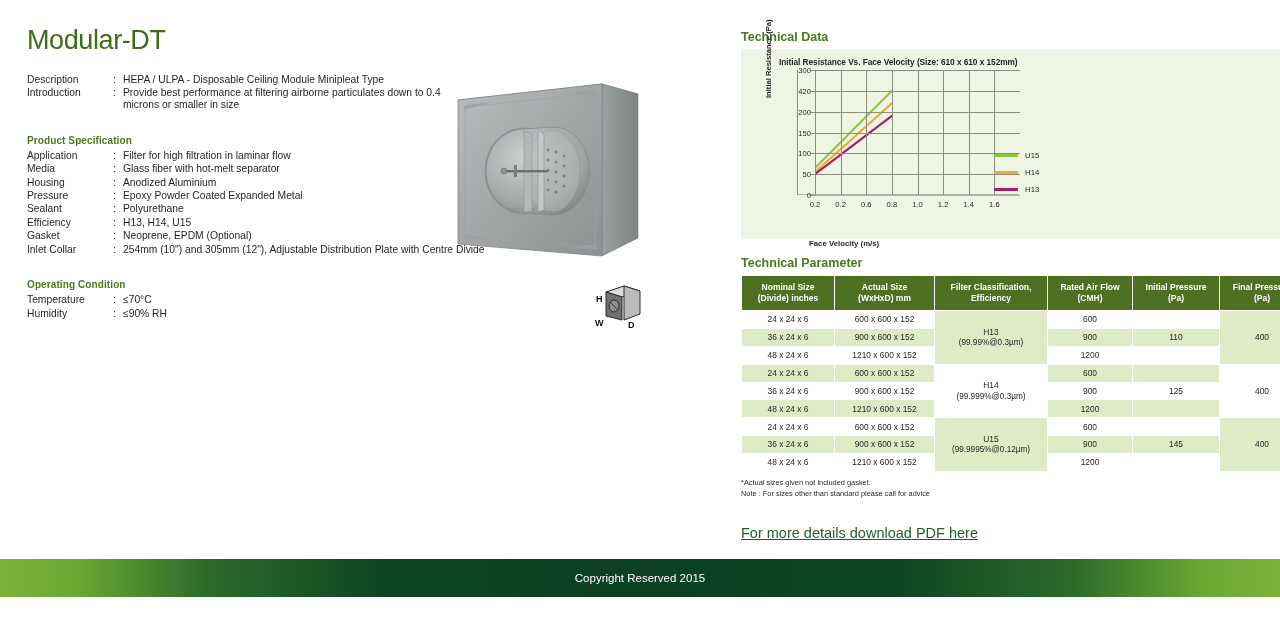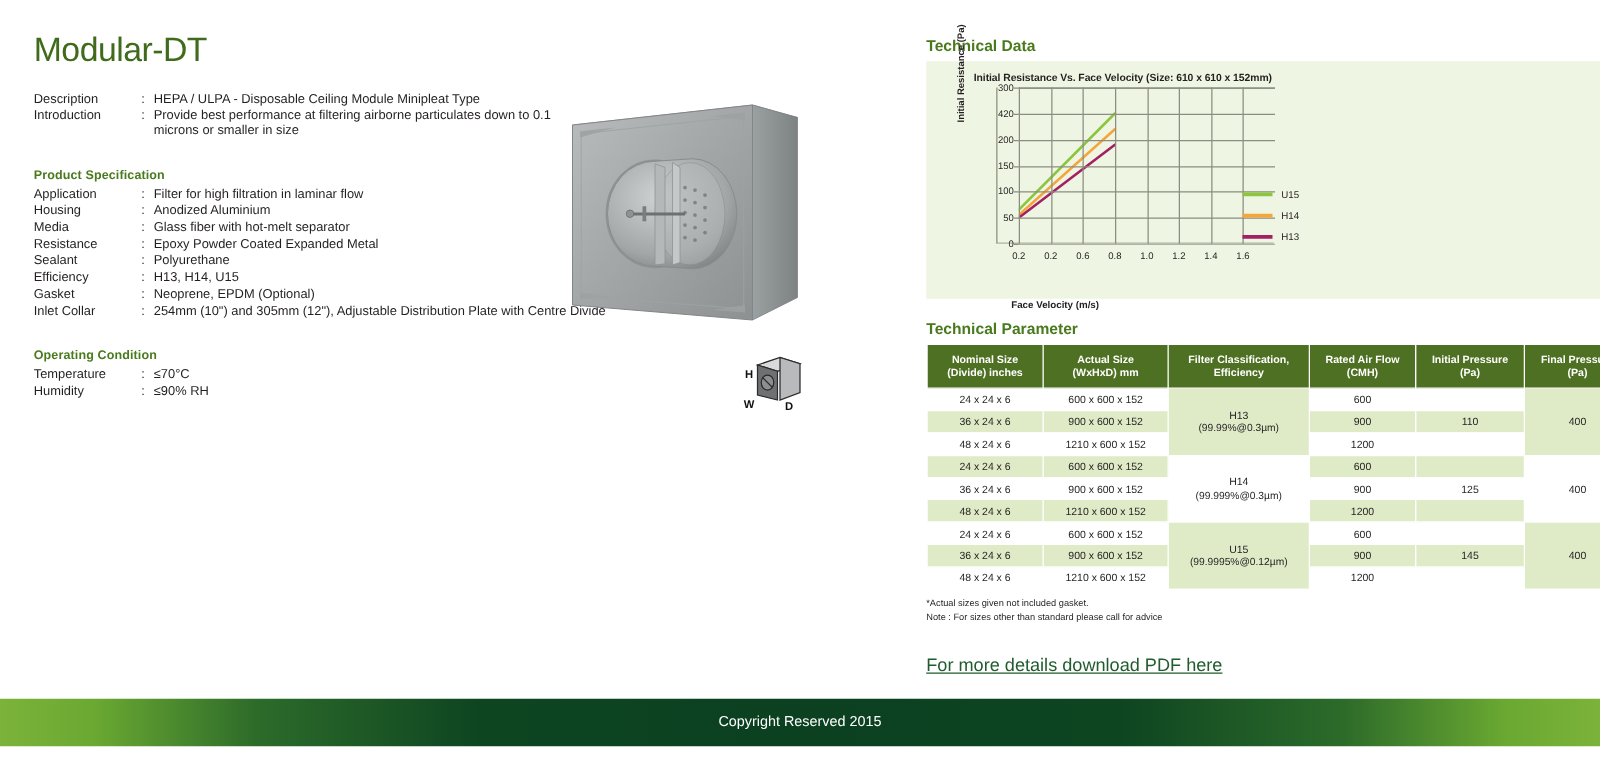--- a/index.html
+++ b/index.html
@@ -143,47 +143,47 @@
     <table class="spec-table">
       <tbody>
         <tr>
           <td class="spec-label">Description</td>
           <td class="spec-colon">:</td>
           <td class="spec-value">HEPA / ULPA - Disposable Ceiling Module Minipleat Type</td>
         </tr>
         <tr>
           <td class="spec-label">Introduction</td>
           <td class="spec-colon">:</td>
-          <td class="spec-value" style="max-width:330px;">Provide best performance at filtering airborne particulates down to 0.1 microns or smaller in size</td>
+          <td class="spec-value" style="max-width:330px;">Provide best performance at filtering airborne particulates down to 0.4 microns or smaller in size</td>
         </tr>
       </tbody>
     </table>
 
     <div class="gap-lg"></div>
 
     <div class="section-head">Product Specification</div>
     <table class="spec-table">
       <tbody>
         <tr>
           <td class="spec-label">Application</td>
           <td class="spec-colon">:</td>
           <td class="spec-value">Filter for high filtration in laminar flow</td>
         </tr>
         <tr>
+          <td class="spec-label">Media</td>
+          <td class="spec-colon">:</td>
+          <td class="spec-value">Glass fiber with hot-melt separator</td>
+        </tr>
+        <tr>
           <td class="spec-label">Housing</td>
           <td class="spec-colon">:</td>
           <td class="spec-value">Anodized Aluminium</td>
         </tr>
         <tr>
-          <td class="spec-label">Media</td>
-          <td class="spec-colon">:</td>
-          <td class="spec-value">Glass fiber with hot-melt separator</td>
-        </tr>
-        <tr>
-          <td class="spec-label">Resistance</td>
+          <td class="spec-label">Pressure</td>
           <td class="spec-colon">:</td>
           <td class="spec-value">Epoxy Powder Coated Expanded Metal</td>
         </tr>
         <tr>
           <td class="spec-label">Sealant</td>
           <td class="spec-colon">:</td>
           <td class="spec-value">Polyurethane</td>
         </tr>
         <tr>
           <td class="spec-label">Efficiency</td>

